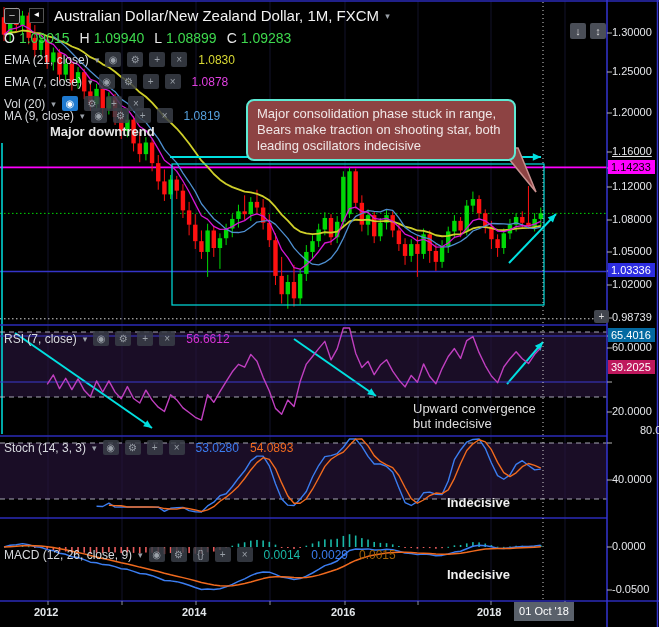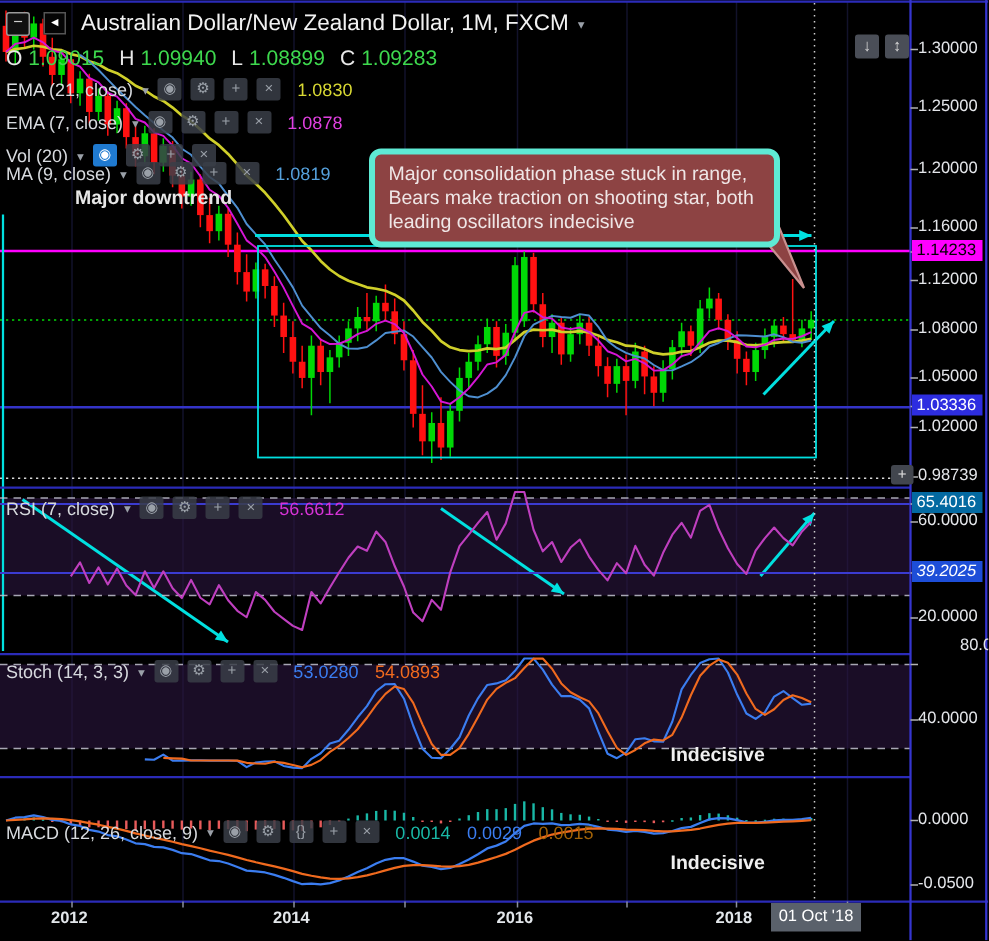--- a/index.html
+++ b/index.html
@@ -14,21 +14,21 @@
             color:#9aa0a8;font-size:10px;line-height:15px;text-align:center;margin-left:2px;}
   .icon-box.active{background:#1f7ad0;color:#fff;}
   .legend-val{font-size:12px;margin-left:7px;}
   .tick-label{position:absolute;left:612px;color:#e4e6ea;font-size:11px;z-index:2;}
   .hl-label{position:absolute;left:608px;font-size:11px;z-index:3;padding:1px 4px 1px 3px;}
   .time-label{position:absolute;color:#e2e6ea;font-size:11px;font-weight:bold;z-index:2;}
   .ann{color:#e6e6e6;}
   .btn-sq{width:16px;height:16px;background:#4a4e57;border-radius:2px;color:#d8d8d8;
           font-size:11px;line-height:16px;text-align:center;}
   #bubble{position:absolute;left:246px;top:99px;width:248px;z-index:2;background:#8d4343;
-          border:4px solid #5eead4;border-radius:8px;padding:5px 9px;color:#efe6e6;
+          border:2px solid #5eead4;border-radius:8px;padding:5px 9px;color:#efe6e6;
           font-size:13px;line-height:16px;}
   #title-row{left:4px;top:7px;}
   .minus-btn{width:14px;height:14px;border:1px solid #9a9a9a;border-radius:2px;color:#cfcfcf;
              font-size:11px;line-height:13px;text-align:center;background:#101010;}
   .charttype-icon{width:13px;height:13px;background:#050505;border:1px solid #555;
                   color:#fff;font-size:8px;line-height:12px;text-align:center;margin-left:5px;}
   #main-title{color:#f2f2f2;font-size:15px;margin-left:6px;}
   #ohlc-row{left:4px;top:30px;font-size:14px;}
   .ohlc-lab{color:#e8e8e8;margin-left:6px;}
   .ohlc-val{color:#3ed94e;}
@@ -460,20 +460,24 @@
 
   <div class="ov row" style="left:4px;top:331px;">
     <span class="legend-name">RSI (7, close)</span>
     <span class="caret">▾</span>
     <span class="icon-box">◉</span>
     <span class="icon-box">⚙</span>
     <span class="icon-box">+</span>
     <span class="icon-box">×</span>
     <span class="legend-val" style="color:#d633d6;">56.6612</span>
   </div>
+  <div class="ov" style="left:413px;top:401px;font-size:13px;color:#dddddd;">
+    <div>Upward convergence</div>
+    <div>but indecisive</div>
+  </div>
 
   <div class="ov row" style="left:4px;top:440px;">
     <span class="legend-name">Stoch (14, 3, 3)</span>
     <span class="caret">▾</span>
     <span class="icon-box">◉</span>
     <span class="icon-box">⚙</span>
     <span class="icon-box">+</span>
     <span class="icon-box">×</span>
     <span class="legend-val" style="color:#3b7df0;">53.0280</span>
     <span class="legend-val" style="color:#f06a1e;">54.0893</span>
@@ -495,36 +499,36 @@
   <div class="ov" style="left:447px;top:567px;font-size:13px;font-weight:bold;color:#f0f0f0;">Indecisive</div>
 
   <div class="ov" style="left:594px;top:310px;width:15px;height:13px;background:#42464e;border-radius:2px;color:#e0e0e0;font-size:10px;line-height:13px;text-align:center;">+</div>
 
   <div class="ov" style="left:514px;top:602px;width:60px;height:19px;background:#5a616b;color:#ffffff;font-size:11px;line-height:19px;text-align:center;z-index:3;">01 Oct '18</div>
 
   <div id="axis-labels">
       <div class="tick-label" style="top: 26px;">1.30000</div>
       <div class="tick-label" style="top: 65px;">1.25000</div>
       <div class="tick-label" style="top: 106px;">1.20000</div>
-      <div class="tick-label" style="top: 145px;">1.16000</div>
+      <div class="tick-label" style="top: 145px; text-decoration: underline;">1.16000</div>
       <div class="tick-label" style="top: 180px;">1.12000</div>
       <div class="tick-label" style="top: 213px;">1.08000</div>
       <div class="tick-label" style="top: 245px;">1.05000</div>
       <div class="tick-label" style="top: 278px;">1.02000</div>
       <div class="tick-label" style="top: 311px;">0.98739</div>
       <div class="tick-label" style="top: 341px;">60.0000</div>
       <div class="tick-label" style="top: 405px;">20.0000</div>
       <div class="tick-label" style="top: 424px; margin-left: 28px;">80.0000</div>
       <div class="tick-label" style="top: 473px;">40.0000</div>
       <div class="tick-label" style="top: 540px;">0.0000</div>
       <div class="tick-label" style="top: 583px;">-0.0500</div>
       <div class="hl-label" style="top: 160px; background: rgb(255, 0, 255); color: rgb(0, 0, 0);">1.14233</div>
       <div class="hl-label" style="top: 263px; background: rgb(45, 45, 224); color: rgb(255, 255, 255);">1.03336</div>
       <div class="hl-label" style="top: 328px; background: #0369a1; color: rgb(255, 255, 255);">65.4016</div>
-      <div class="hl-label" style="top: 374px; background: #1d4ed8; color: rgb(255, 255, 255); font-style: italic;">39.2025</div>
+      <div class="hl-label" style="top: 360px; background: #be185d; color: rgb(255, 255, 255);">39.2025</div>
     </div>
   <div id="time-labels">
       <div class="time-label" style="left: 34px; top: 606px;">2012</div>
       <div class="time-label" style="left: 182px; top: 606px;">2014</div>
       <div class="time-label" style="left: 331px; top: 606px;">2016</div>
       <div class="time-label" style="left: 477px; top: 606px;">2018</div>
     </div>
 </div>
 
 </body></html>

